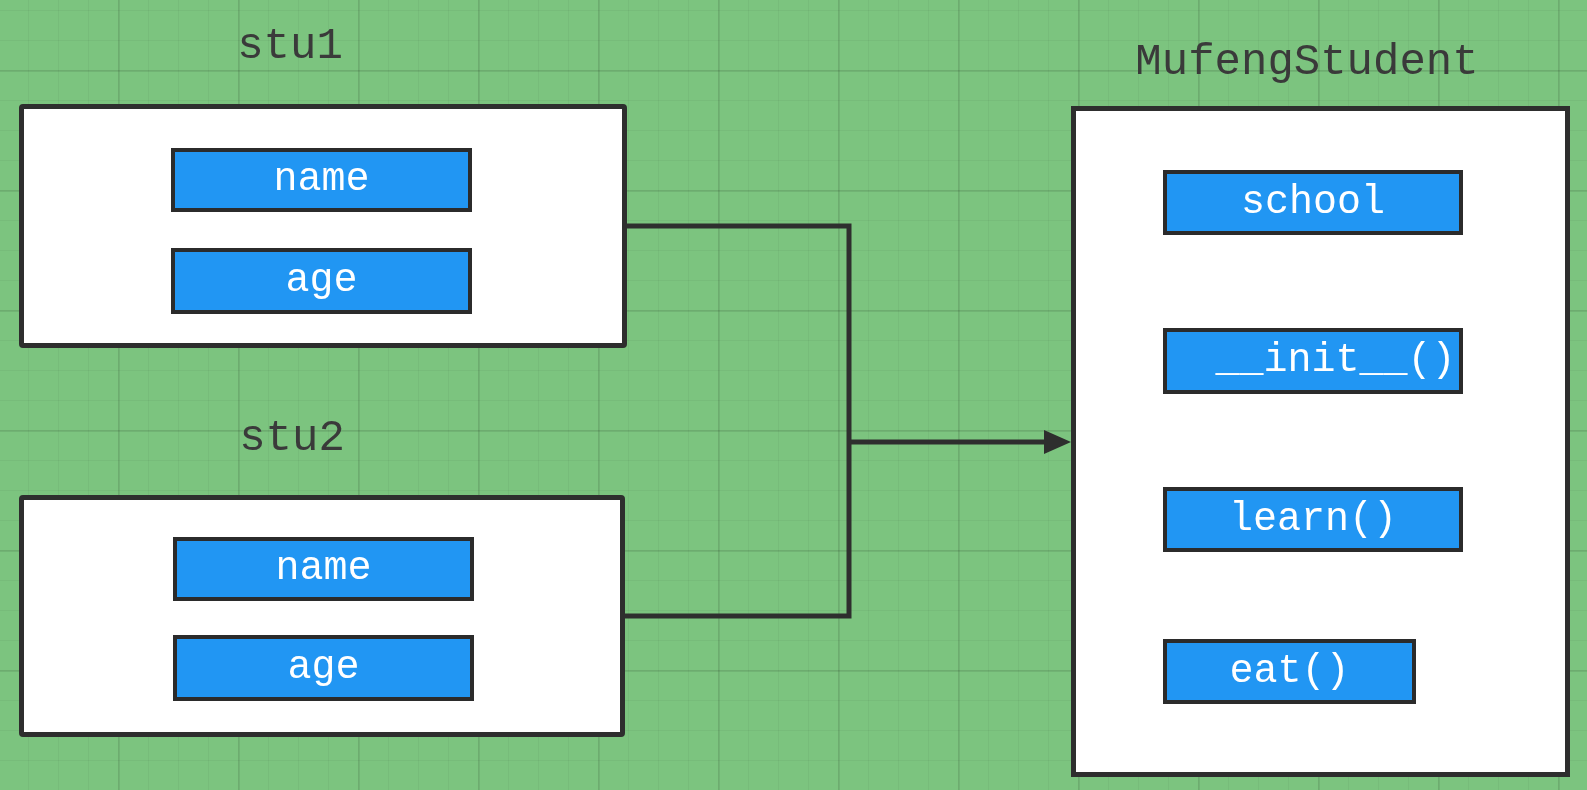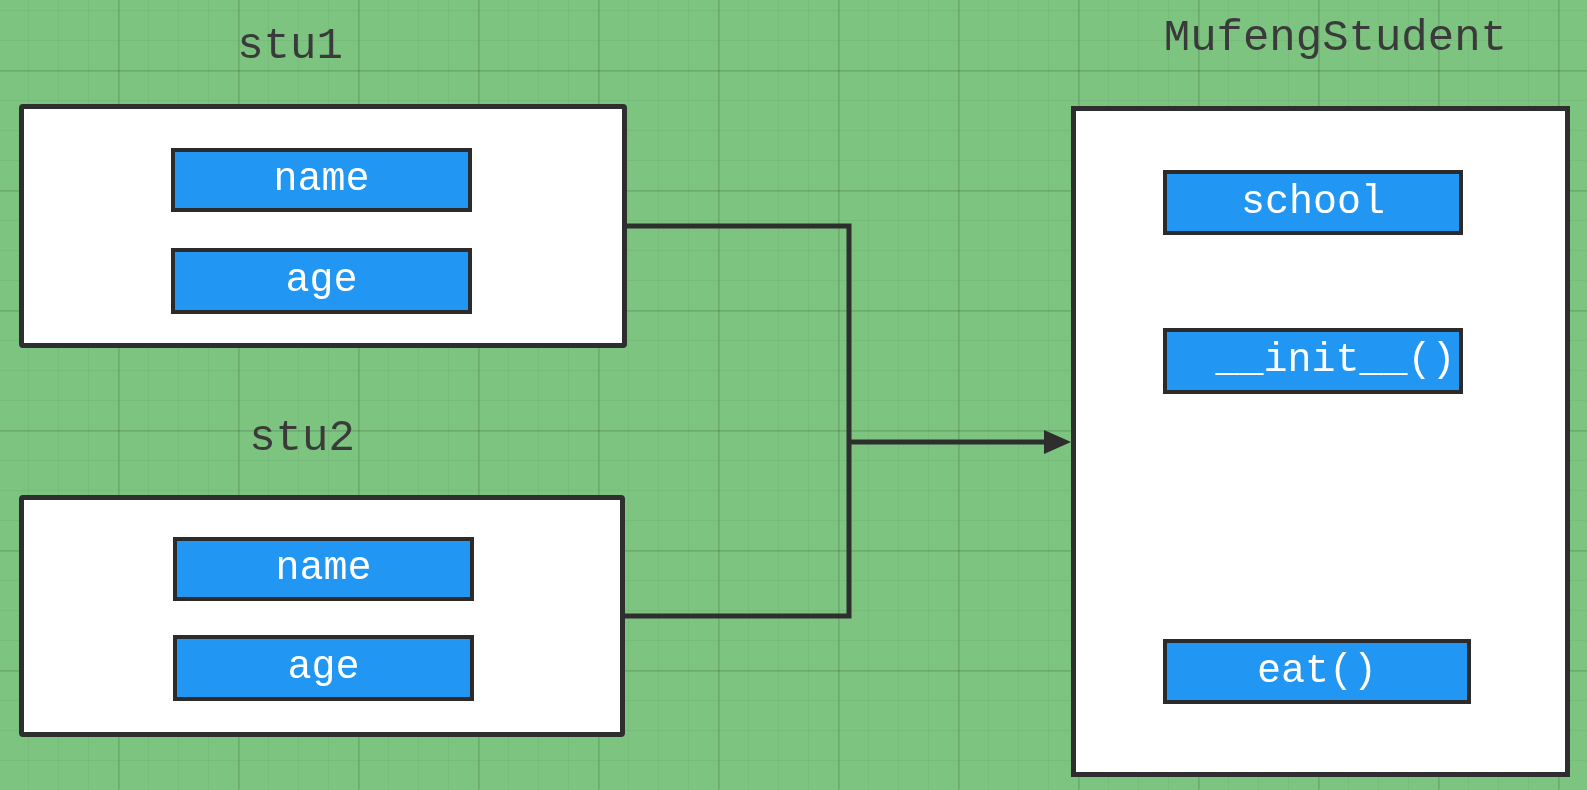--- a/index.html
+++ b/index.html
@@ -61,33 +61,34 @@
 
 <div class="canvas">
 
   <div class="node-label" style="left:140px; top:22px; width:300px;">stu1</div>
 
   <div class="obj-box" style="left:19px; top:104px; width:608px; height:244px;">
     <div class="chip" style="left:147px; top:39px; width:301px; height:64px;">name</div>
     <div class="chip" style="left:147px; top:139px; width:301px; height:66px;">age</div>
   </div>
 
-  <div class="node-label" style="left:152px; top:414px; width:300px;">stu2</div>
+  <div class="node-label" style="left:142px; top:414px; width:300px;">stu2</div>
 
   <div class="obj-box" style="left:19px; top:495px; width:606px; height:242px;">
     <div class="chip" style="left:149px; top:37px; width:301px; height:64px;">name</div>
     <div class="chip" style="left:149px; top:135px; width:301px; height:66px;">age</div>
   </div>
 
-  <div class="node-label" style="left:1107px; top:14px; width:400px;text-align:right;">MufengStudent</div>
+  <div class="node-label" style="left:1107px; top:38px; width:400px;">MufengStudent</div>
 
   <div class="obj-box square" style="left:1071px; top:106px; width:499px; height:671px;">
     <div class="chip" style="left:87px; top:59px; width:300px; height:65px;">school</div>
     <div class="chip" style="left:87px; top:217px; width:300px; height:66px;padding-left:45px;">__init__()</div>
-    <div class="chip" style="left:87px; top:528px; width:308px; height:65px;">eat()</div>
+    <div class="chip" style="left:87px; top:376px; width:300px; height:65px;">learn()</div>
+    <div class="chip" style="left:87px; top:528px; width:253px; height:65px;">eat()</div>
   </div>
 
   <svg class="connectors" width="1587" height="790" viewBox="0 0 1587 790">
     <path d="M627,226 L849,226 L849,616 L625,616" fill="none" stroke="#2e2e2e" stroke-width="5"></path>
     <path d="M849,442 L1046,442" fill="none" stroke="#2e2e2e" stroke-width="5"></path>
     <polygon points="1044,430 1071,442 1044,454" fill="#2e2e2e"></polygon>
   </svg>
 
 </div>
 

